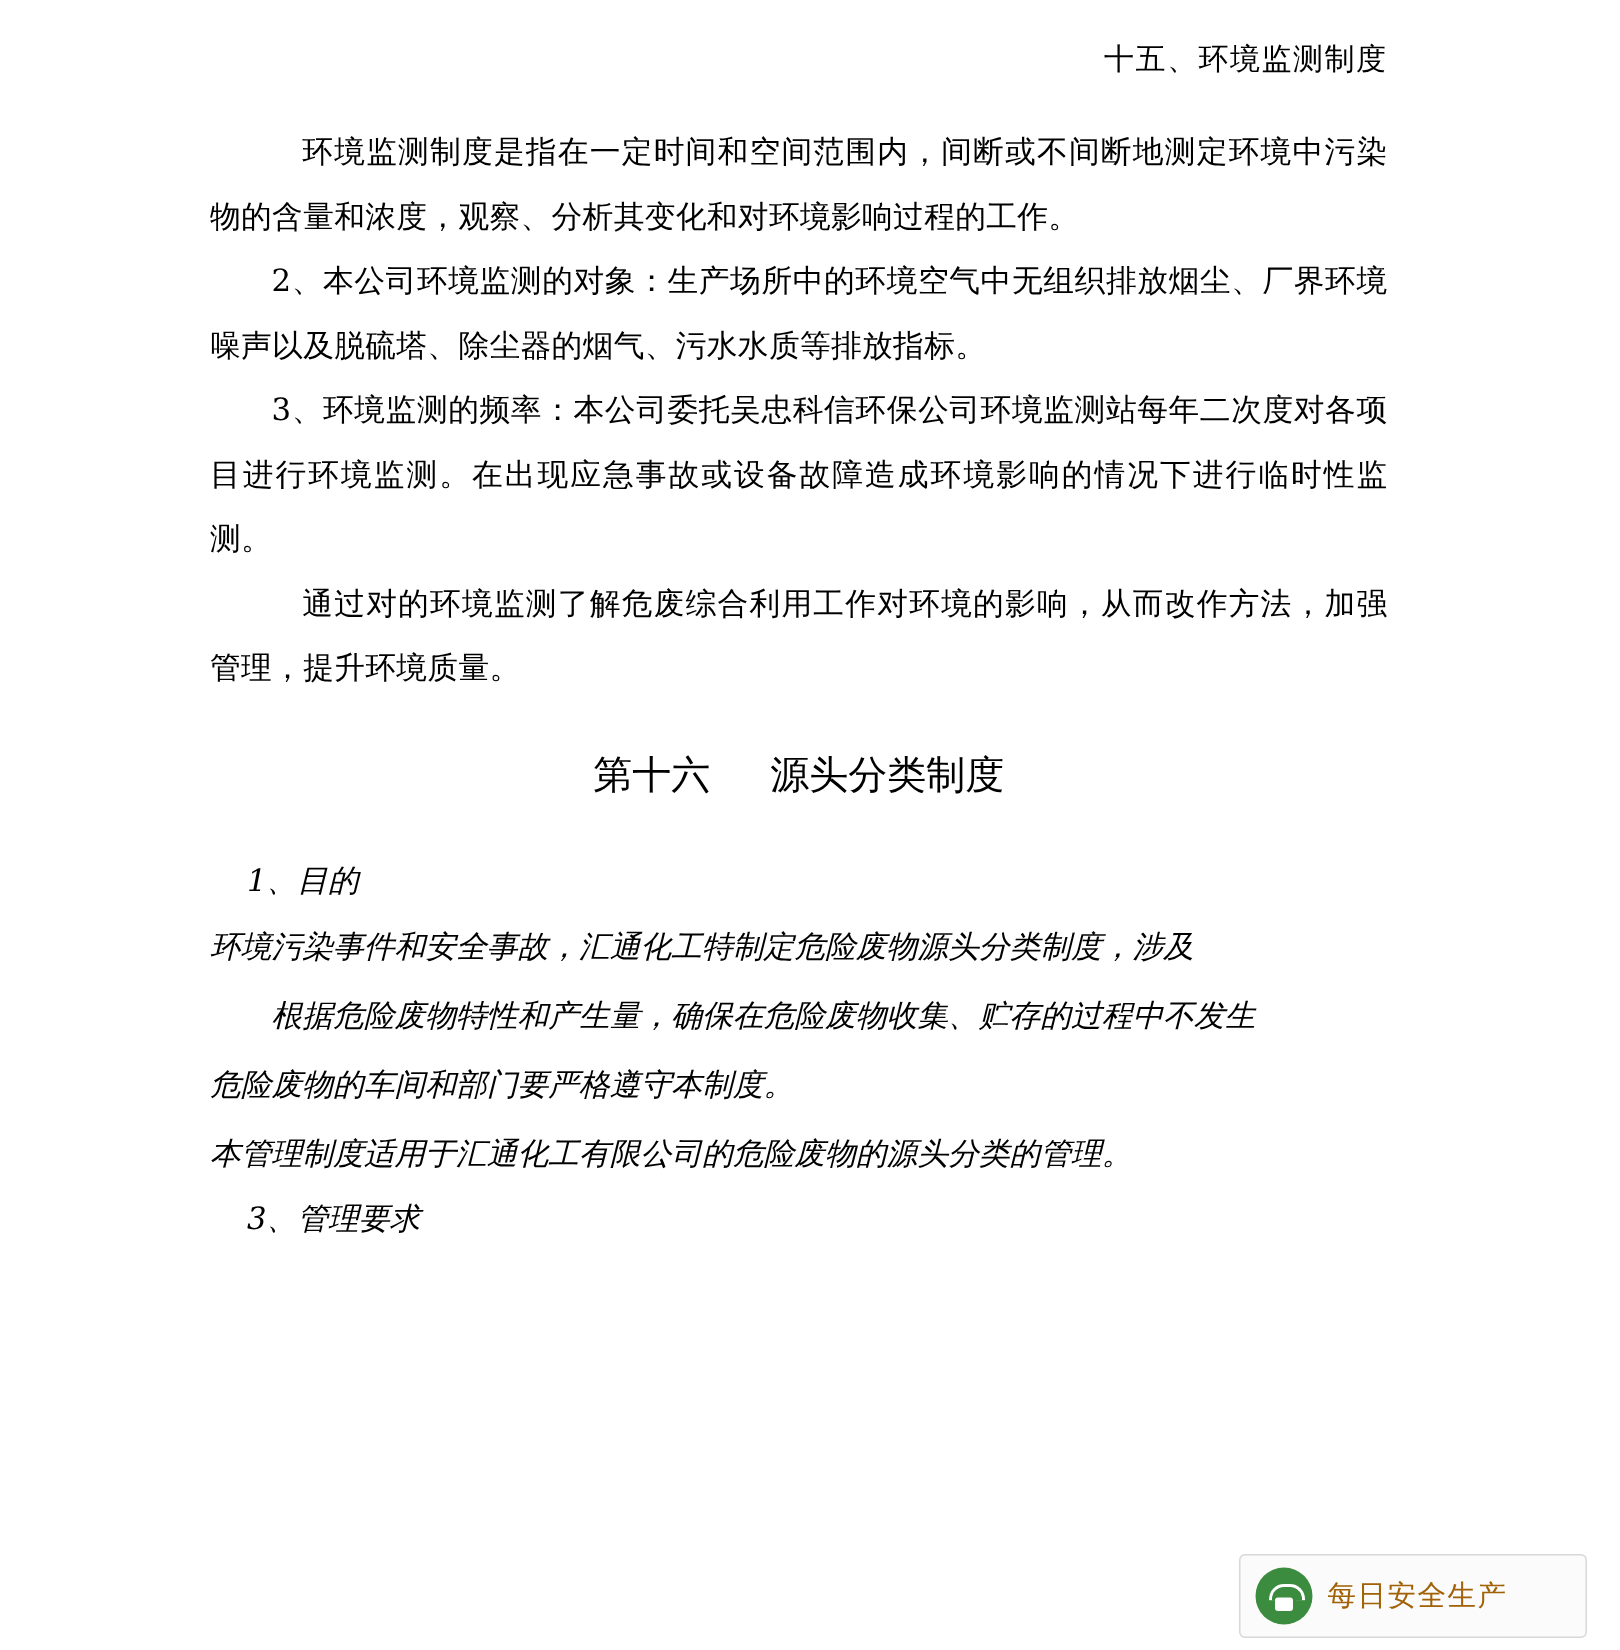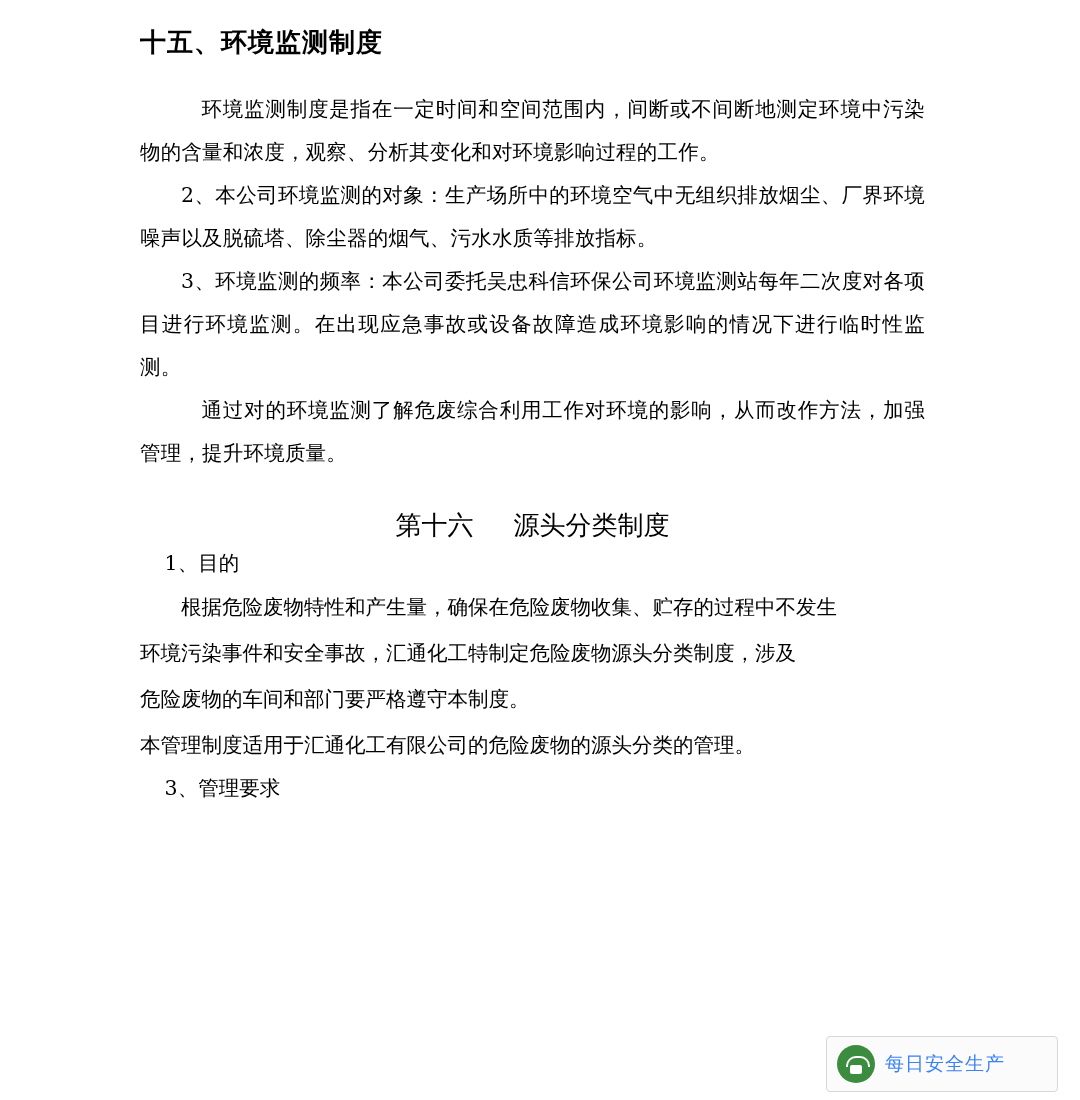--- a/index.html
+++ b/index.html
@@ -16,23 +16,23 @@
     overflow: hidden;
   }
   .page {
     position: relative;
     width: 1080px;
     height: 1100px;
     box-sizing: border-box;
     padding: 0 155px 0 140px;
   }
   .doc-title {
-    text-align: left;
-    font-size: 26px;
-    font-weight: bold;
+    text-align: right;
+    font-size: 20px;
+    font-weight: normal;
     letter-spacing: 1px;
     margin: 14px 0 0 0;
     padding-top: 12px;
     line-height: 1.3;
   }
   .section-title {
     text-align: center;
     font-size: 26px;
     font-weight: normal;
     margin: 0;
@@ -107,21 +107,21 @@
     left: 13px;
     top: 20px;
     width: 12px;
     height: 9px;
     background: #ffffff;
     border-radius: 2px;
   }
   .stamp-text {
     font-size: 19px;
     font-family: "DejaVu Sans", "Liberation Sans", sans-serif;
-    color: #3b82f6;
+    color: #a16207;
     letter-spacing: 1px;
   }
 </style>
 </head>
 <body>
 
 <div class="page">
 
   <h1 class="doc-title">十五、环境监测制度</h1>
 
@@ -129,24 +129,24 @@
     <p class="para indent-2">环境监测制度是指在一定时间和空间范围内，间断或不间断地测定环境中污染物的含量和浓度，观察、分析其变化和对环境影响过程的工作。</p>
     <p class="para indent-1">2、本公司环境监测的对象：生产场所中的环境空气中无组织排放烟尘、厂界环境噪声以及脱硫塔、除尘器的烟气、污水水质等排放指标。</p>
     <p class="para indent-1">3、环境监测的频率：本公司委托吴忠科信环保公司环境监测站每年二次度对各项目进行环境监测。在出现应急事故或设备故障造成环境影响的情况下进行临时性监测。</p>
     <p class="para indent-2">通过对的环境监测了解危废综合利用工作对环境的影响，从而改作方法，加强管理，提升环境质量。</p>
   </div>
 
   <h2 class="section-title">
     <span>第十六</span><span class="gap"></span><span>源头分类制度</span>
   </h2>
 
-  <div class="block-2" style="margin-top:0;">
+  <div class="block-2" style="margin-top:32px;font-style:italic;">
     <p class="sub-head">1、目的</p>
+    <p class="body-lines">环境污染事件和安全事故，汇通化工特制定危险废物源头分类制度，涉及</p>
     <p class="body-lines" style="text-indent:2em;">根据危险废物特性和产生量，确保在危险废物收集、贮存的过程中不发生</p>
-    <p class="body-lines">环境污染事件和安全事故，汇通化工特制定危险废物源头分类制度，涉及</p>
     <p class="body-lines">危险废物的车间和部门要严格遵守本制度。</p>
     <p class="body-lines">本管理制度适用于汇通化工有限公司的危险废物的源头分类的管理。</p>
     <p class="sub-head">3、管理要求</p>
   </div>
 
   <div class="stamp">
     <span class="stamp-logo"></span>
     <span class="stamp-text">每日安全生产</span>
   </div>
 

